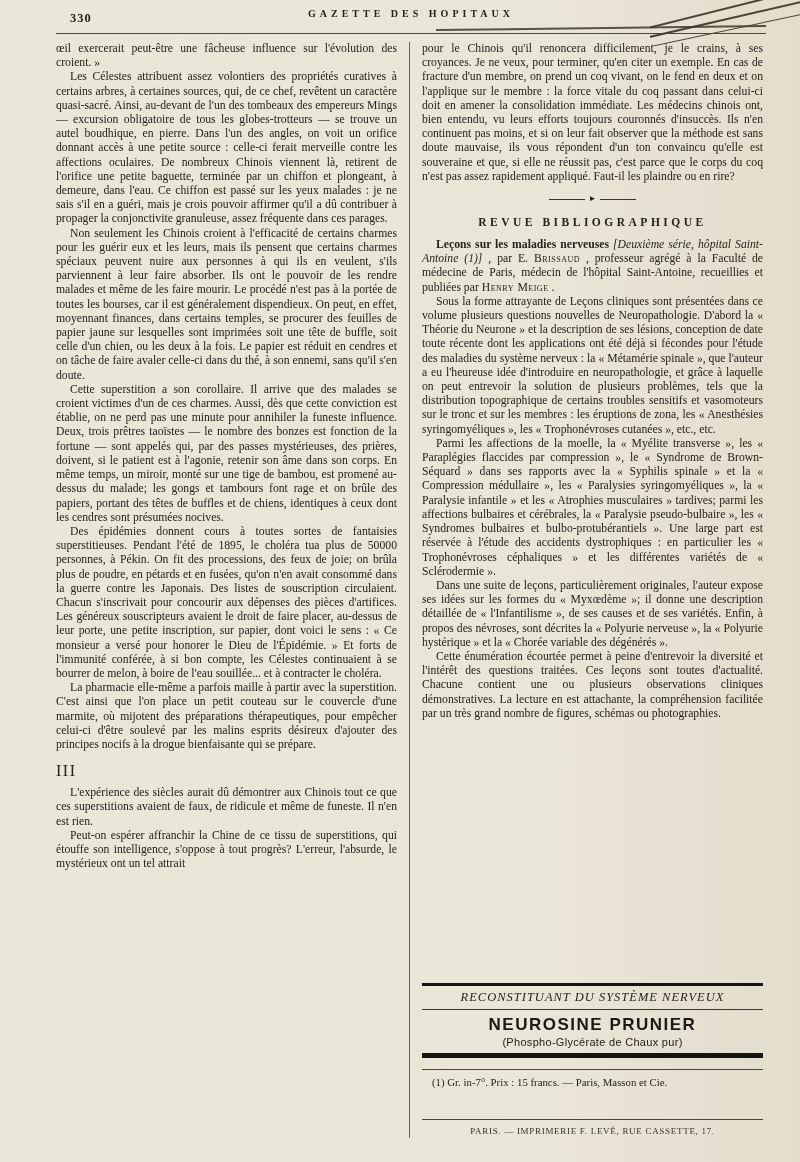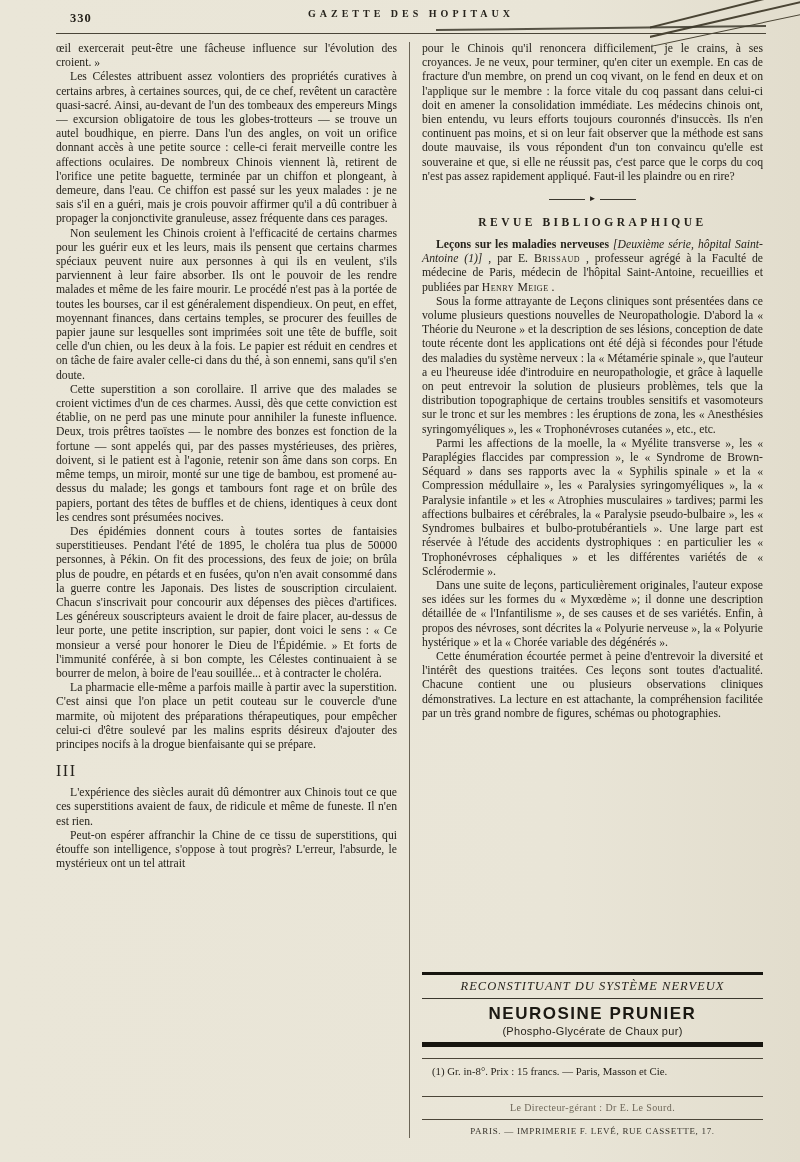--- a/index.html
+++ b/index.html
@@ -102,21 +102,21 @@
     margin-top:11px; padding-top:6px;
     font-size:10.8px; text-indent:10px; text-align:left;
   }
   .director {
     border-top:1px solid #4a4538;
     margin-top:8px; padding-top:5px;
     text-align:center; font-size:10px; color:#6e6759; letter-spacing:.4px;
   }
   .printer {
     border-top:1px solid #4a4538;
-    margin-top:6px; padding-top:6px; padding-bottom:2px;
+    margin-top:20px; padding-top:6px; padding-bottom:2px;
     text-align:center; font-size:9px; letter-spacing:.7px; color:#35322a;
   }
 </style>
 </head>
 <body>
 
 <div class="page">
 
   <div class="artifact">
     <span class="a1"></span>
@@ -174,19 +174,18 @@
       <p class="para">Cette énumération écourtée permet à peine d'entrevoir la diversité et l'intérêt des questions traitées. Ces leçons sont toutes d'actualité. Chacune contient une ou plusieurs observations cliniques démonstratives. La lecture en est attachante, la compréhension facilitée par un très grand nombre de figures, schémas ou photographies.</p>
 
       <div class="flex-spacer"></div>
 
       <div class="ad">
         <div class="ad-line1">RECONSTITUANT DU SYSTÈME NERVEUX</div>
         <div class="ad-line2">NEUROSINE PRUNIER</div>
         <div class="ad-line3">(Phospho-Glycérate de Chaux pur)</div>
       </div>
 
-      <p class="footnote">(1) Gr. in-8°. Prix : 15 francs. — Paris, Masson et Cie.</p>
-      <div class="director">Le Directeur-gérant : Dr E. Le Sourd.</div>
+      <p class="footnote">(1) Gr. in-7°. Prix : 15 francs. — Paris, Masson et Cie.</p>
       <div class="printer">PARIS. — IMPRIMERIE F. LEVÉ, RUE CASSETTE, 17.</div>
     </section>
 
   </main>
 </div>
 
 </body></html>

